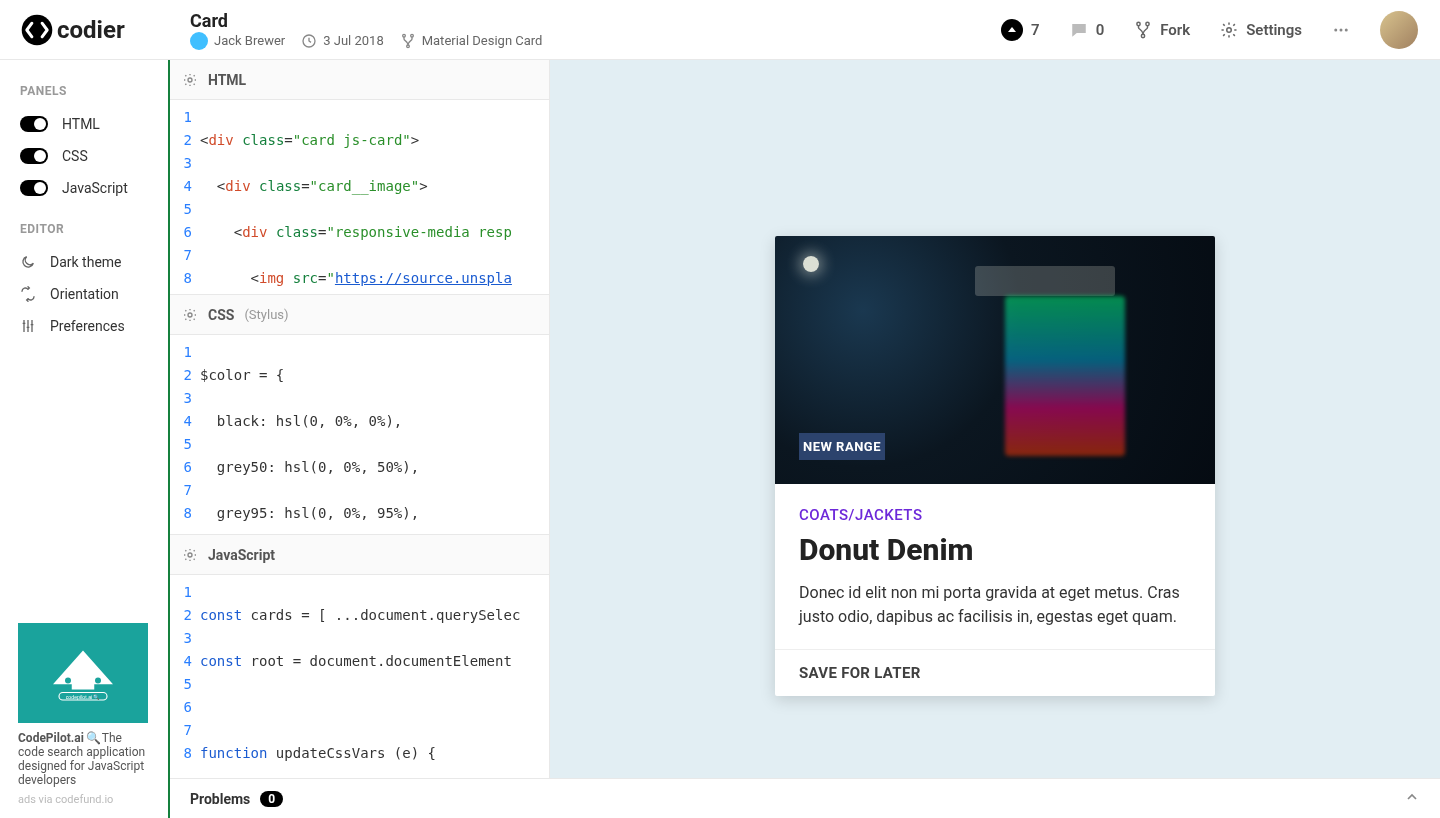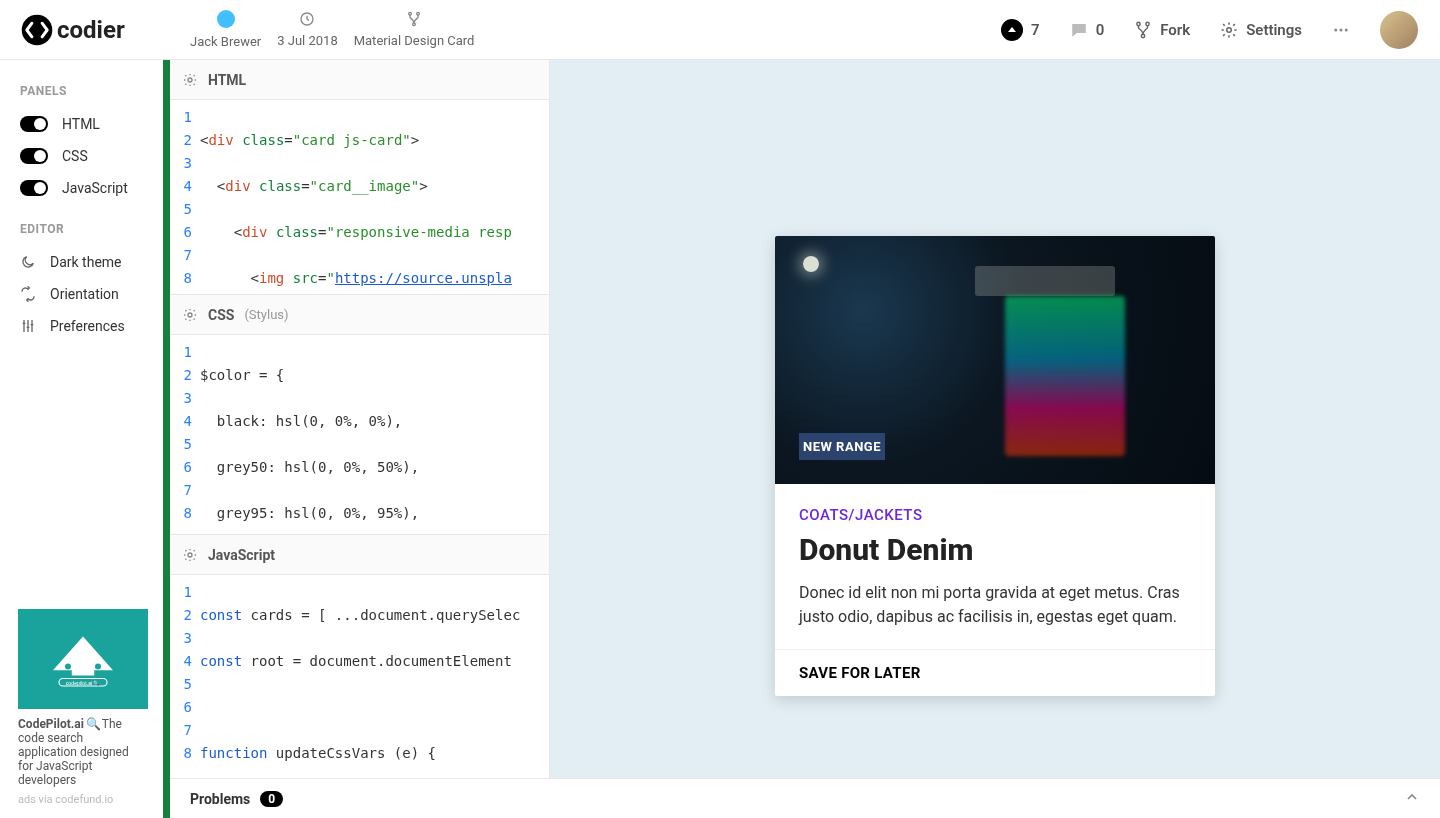--- a/index.html
+++ b/index.html
@@ -4,28 +4,28 @@
 <style>
 * { margin: 0; padding: 0; box-sizing: border-box; }
 body { font-family: -apple-system, BlinkMacSystemFont, "Segoe UI", Roboto, Helvetica, Arial, sans-serif; font-size: 14px; color: #222; background: #fff; width: 1440px; height: 818px; overflow: hidden; display: flex; flex-direction: column; }
 .top { display: flex; height: 60px; border-bottom: 1px solid #e8e8e8; }
 .logo-box { width: 170px; display: flex; align-items: center; padding-left: 20px; gap: 3px; }
 .logo-icon { width: 34px; height: 34px; }
 .logo-word { font-weight: 700; font-size: 24px; letter-spacing: 0; }
 .title-area { flex: 1; display: flex; flex-direction: column; justify-content: center; padding-left: 20px; gap: 2px; }
 .title-line { font-weight: 700; font-size: 18px; line-height: 1; margin-top: 2px; }
 .meta-line { display: flex; align-items: center; gap: 16px; font-size: 13px; color: #666; }
-.meta-item { display: flex; align-items: center; gap: 6px; flex-direction: column; }
+.meta-item { display: flex; align-items: center; gap: 6px; }
 .useravatar-s { width: 18px; height: 18px; border-radius: 50%; background: #40bfff; display: inline-block; }
 .header-actions { display: flex; align-items: center; gap: 30px; padding-right: 22px; }
 .hact { display: flex; align-items: center; gap: 8px; color: #555; font-weight: 600; font-size: 15px; cursor: pointer; }
 .pill { width: 22px; height: 22px; border-radius: 50%; background: #000; color: #fff; display: flex; align-items: center; justify-content: center; font-size: 12px; }
 .avatar-big { width: 38px; height: 38px; border-radius: 50%; background: linear-gradient(135deg,#d8c38e,#a08060); }
 .main { flex: 1; display: flex; min-height: 0; }
-.sidebar { width: 170px; border-right: 7px solid #15803d; display: flex; flex-direction: column; padding-top: 18px; }
+.sidebar { width: 170px; border-right: 2px solid #15803d; display: flex; flex-direction: column; padding-top: 18px; }
 .sb-section-label { font-size: 12px; font-weight: 700; color: #999; letter-spacing: 0.5px; padding: 6px 20px 10px; }
 .sb-item { display: flex; align-items: center; gap: 14px; padding: 8px 20px; font-size: 14px; color: #333; cursor: pointer; }
 .toggle { width: 28px; height: 16px; border-radius: 10px; background: #000; position: relative; flex-shrink: 0; }
 .toggle.off { background: #ccc; }
 .toggle::after { content: ""; position: absolute; width: 12px; height: 12px; background: #fff; border-radius: 50%; top: 2px; right: 2px; }
 .toggle.off::after { left: 2px; right: auto; }
 .sb-spacer { flex: 1; }
 .ad-box { padding: 12px 18px; font-size: 12px; color: #555; }
 .ad-img { width: 130px; height: 100px; background: #1aa39c; display: flex; align-items: center; justify-content: center; margin-bottom: 8px; }
 .ad-via { color: #bbb; margin-top: 6px; font-size: 11px; }
@@ -49,40 +49,41 @@
 .card { position: absolute; top: 176px; left: 50%; transform: translateX(-50%); width: 440px; background: #fff; border-radius: 2px; box-shadow: 0 4px 16px rgba(0,0,0,0.15); overflow: hidden; }
 .card-img { height: 248px; background: radial-gradient(circle at 20% 30%, #1a3850 0%, #0b1620 40%, #050b12 100%); position: relative; }
 .neon { position: absolute; right: 90px; top: 60px; width: 120px; height: 160px; background: linear-gradient(180deg, rgba(0,255,128,0.6) 0%, rgba(0,200,255,0.5) 40%, rgba(255,0,128,0.6) 70%, rgba(255,60,0,0.6) 100%); filter: blur(2px); opacity: 0.85; border-radius: 4px; }
 .neon2 { position: absolute; right: 100px; top: 30px; width: 140px; height: 30px; background: rgba(255,255,240,0.2); border-radius: 3px; }
 .spot { position: absolute; left: 28px; top: 20px; width: 16px; height: 16px; border-radius: 50%; background: rgba(255,255,240,0.85); box-shadow: 0 0 14px 4px rgba(255,255,240,0.4); }
 .badge { position: absolute; left: 24px; bottom: 24px; background: #2c436d; color: #fff; font-weight: 700; font-size: 13px; letter-spacing: 0.5px; padding: 6px 4px; }
 .card-body { padding: 22px 24px 20px; }
 .cat { font-size: 15px; letter-spacing: 0.5px; color: #6d28d9; font-weight: 500; margin-bottom: 8px; }
 .ctitle { font-size: 30px; font-weight: 800; color: #222; margin-bottom: 14px; }
 .cdesc { font-size: 16px; color: #333; line-height: 1.5; }
-.card-foot { border-top: 1px solid #eee; padding: 14px 24px; font-weight: 700; color: #000000; font-size: 15px; letter-spacing: 0.3px; }
+.card-foot { border-top: 1px solid #eee; padding: 14px 24px; font-weight: 700; color: #404040; font-size: 15px; letter-spacing: 0.3px; }
 .problems-bar { height: 40px; border-top: 1px solid #e8e8e8; display: flex; align-items: center; padding: 0 20px; font-weight: 700; color: #333; gap: 10px; }
 .badge-round { background: #000; color: #fff; border-radius: 10px; padding: 1px 8px; font-size: 12px; font-weight: 700; }
 .chev-up { margin-left: auto; color: #888; }
 .ico { width: 16px; height: 16px; flex-shrink: 0; }
 .ico-lg { width: 18px; height: 18px; }
 .adplane { width: 80px; height: 60px; }
 </style>
 </head>
 <body>
 
 <div class="top">
   <div class="logo-box">
     <svg class="logo-icon" viewBox="0 0 40 40">
         <circle cx="20" cy="20" r="18" fill="#000"></circle>
         <path d="M14 12 L8 20 L14 28 M26 12 L32 20 L26 28" stroke="#fff" stroke-width="3.5" fill="none" stroke-linecap="round" stroke-linejoin="round"></path>
       </svg>
     <span class="logo-word">codier</span>
   </div>
   <div class="title-area">
+    <div class="title-line">Card</div>
     <div class="meta-line">
       <span class="meta-item">
         <span class="useravatar-s"></span>
         <span>Jack Brewer</span>
       </span>
       <span class="meta-item">
         <svg class="ico" viewBox="0 0 24 24" fill="none" stroke="#888" stroke-width="2">
             <circle cx="12" cy="12" r="9"></circle>
             <path d="M12 7v5l3 2"></path>
           </svg>

